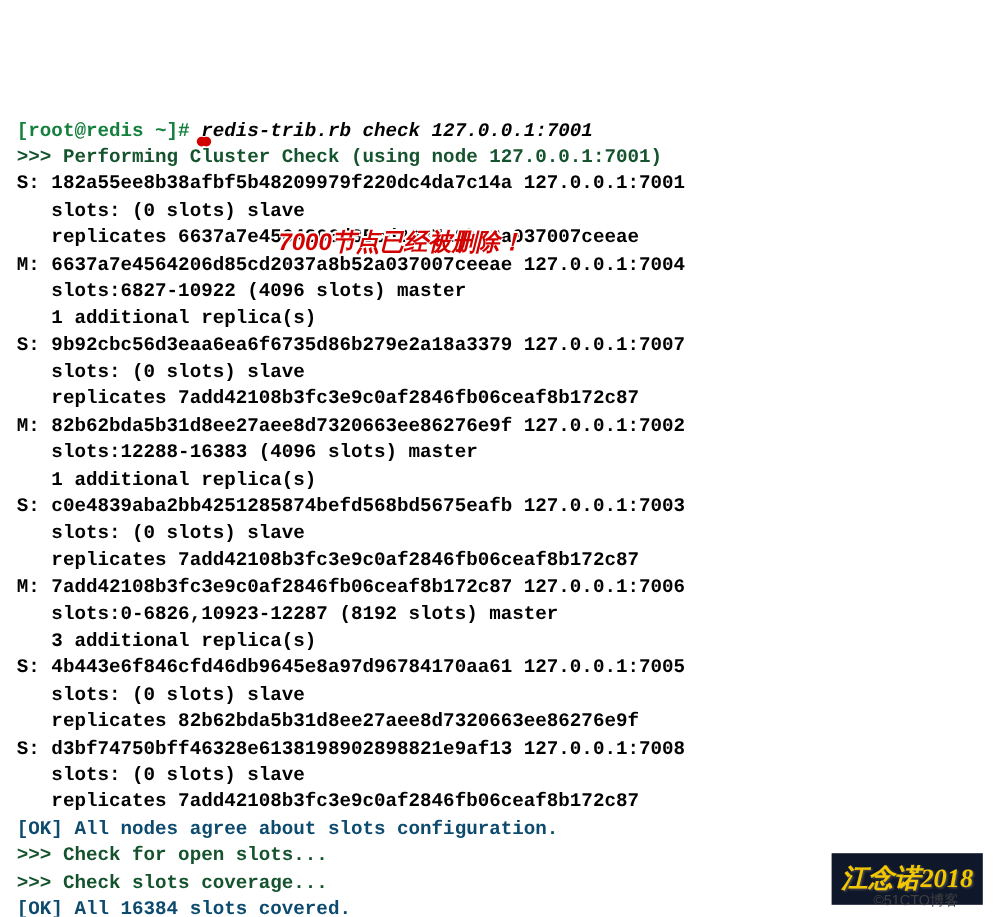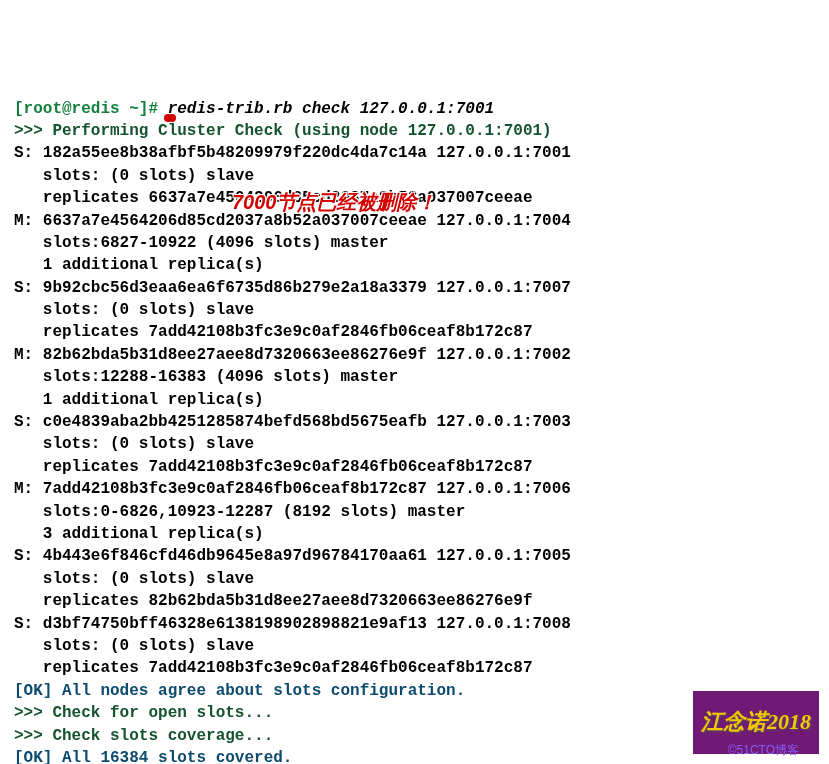--- a/index.html
+++ b/index.html
@@ -53,34 +53,34 @@
       font-style: italic;
       font-weight: bold;
       color: #d30000;
       font-size: 20px;
       text-shadow: 1px 1px 0 #fff, -1px -1px 0 #fff, 1px -1px 0 #fff, -1px 1px 0 #fff;
     }
     .watermark1 {
       position: absolute;
       right: 10px;
       bottom: 10px;
-      background: #701a75;
-      padding: 16px 8px;
+      background: #0f172a;
+      padding: 6px 8px;
       font-family: "STXingkai","KaiTi",cursive;
       font-style: italic;
       font-size: 22px;
       color: #f3c700;
       text-shadow: 1px 1px 2px #555;
     }
     .watermark2 {
       position: absolute;
       right: 30px;
       bottom: 5px;
       font-size: 12px;
-      color: #8b5cf6;
+      color: #404040;
       font-family: sans-serif;
       font-weight: normal;
     }
     .line { white-space: pre; }
   </style>
 </head>
 <body>
 
 
 

